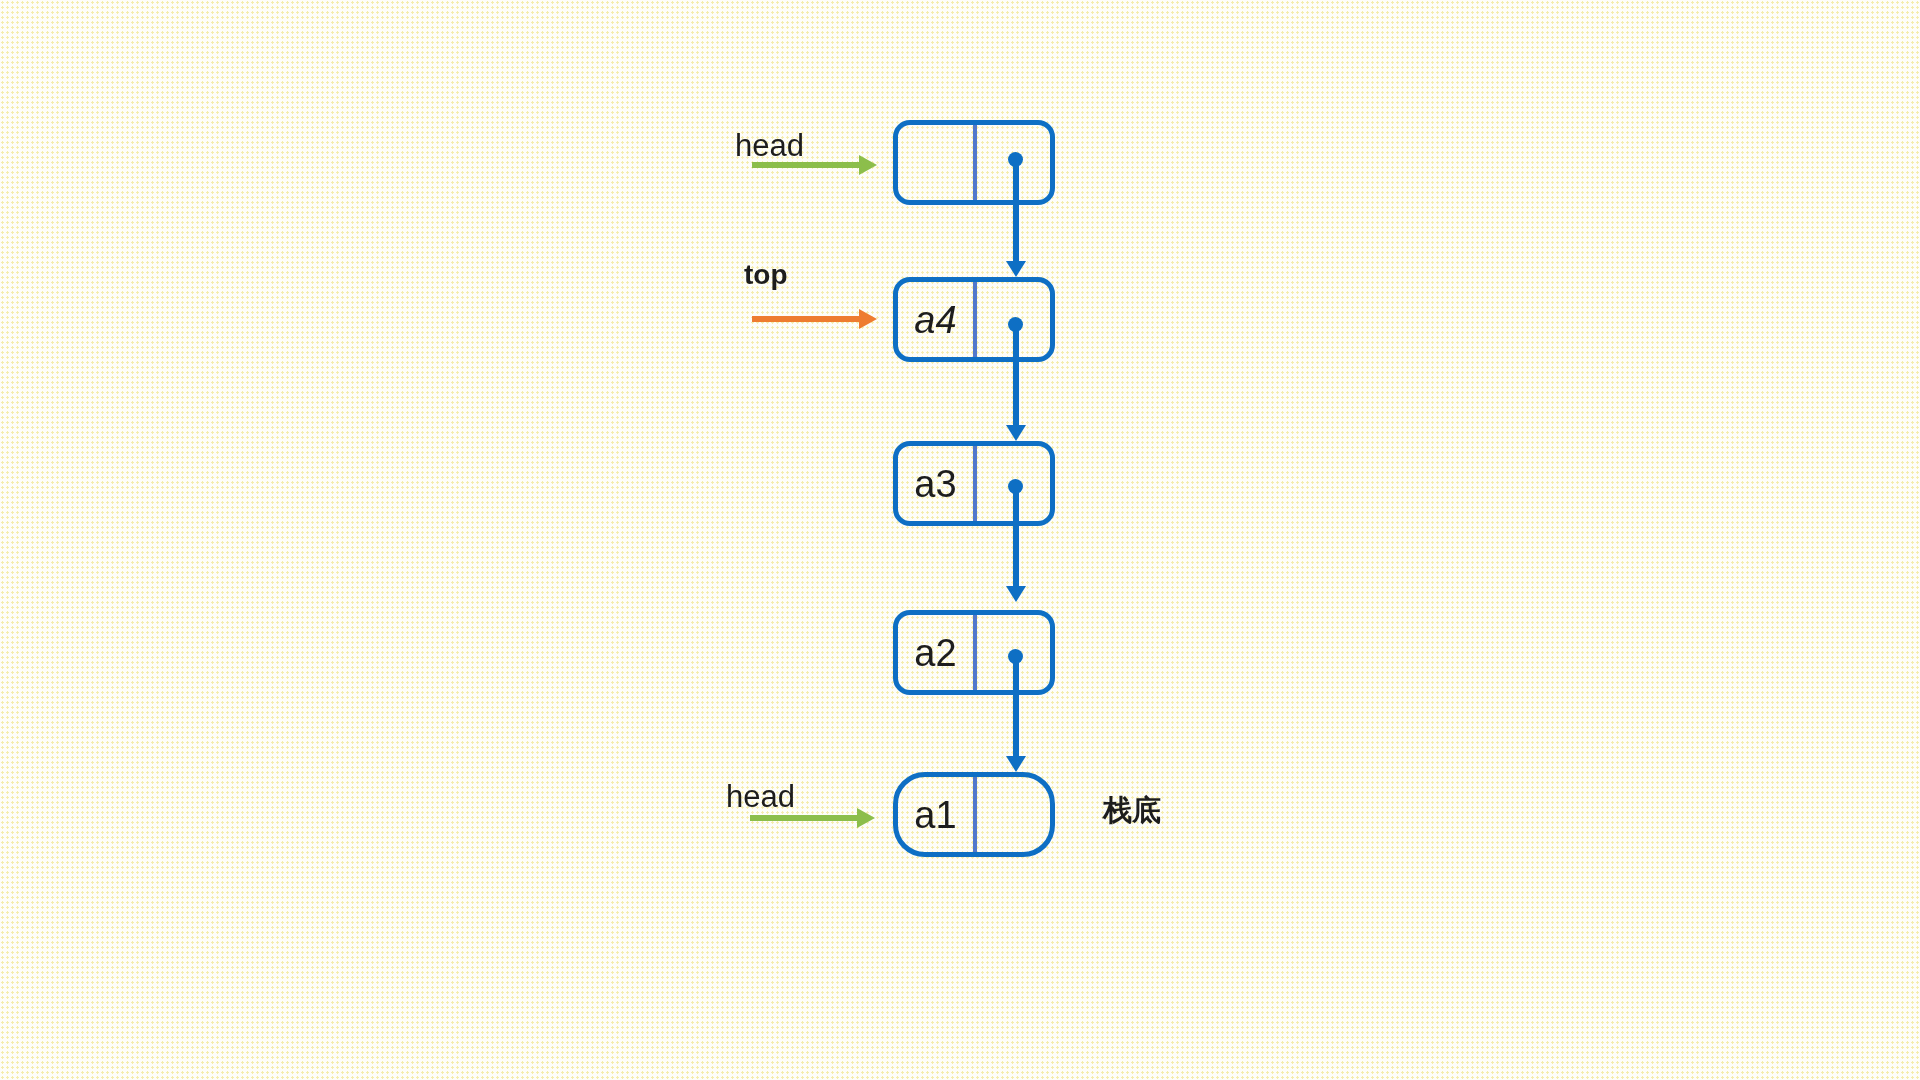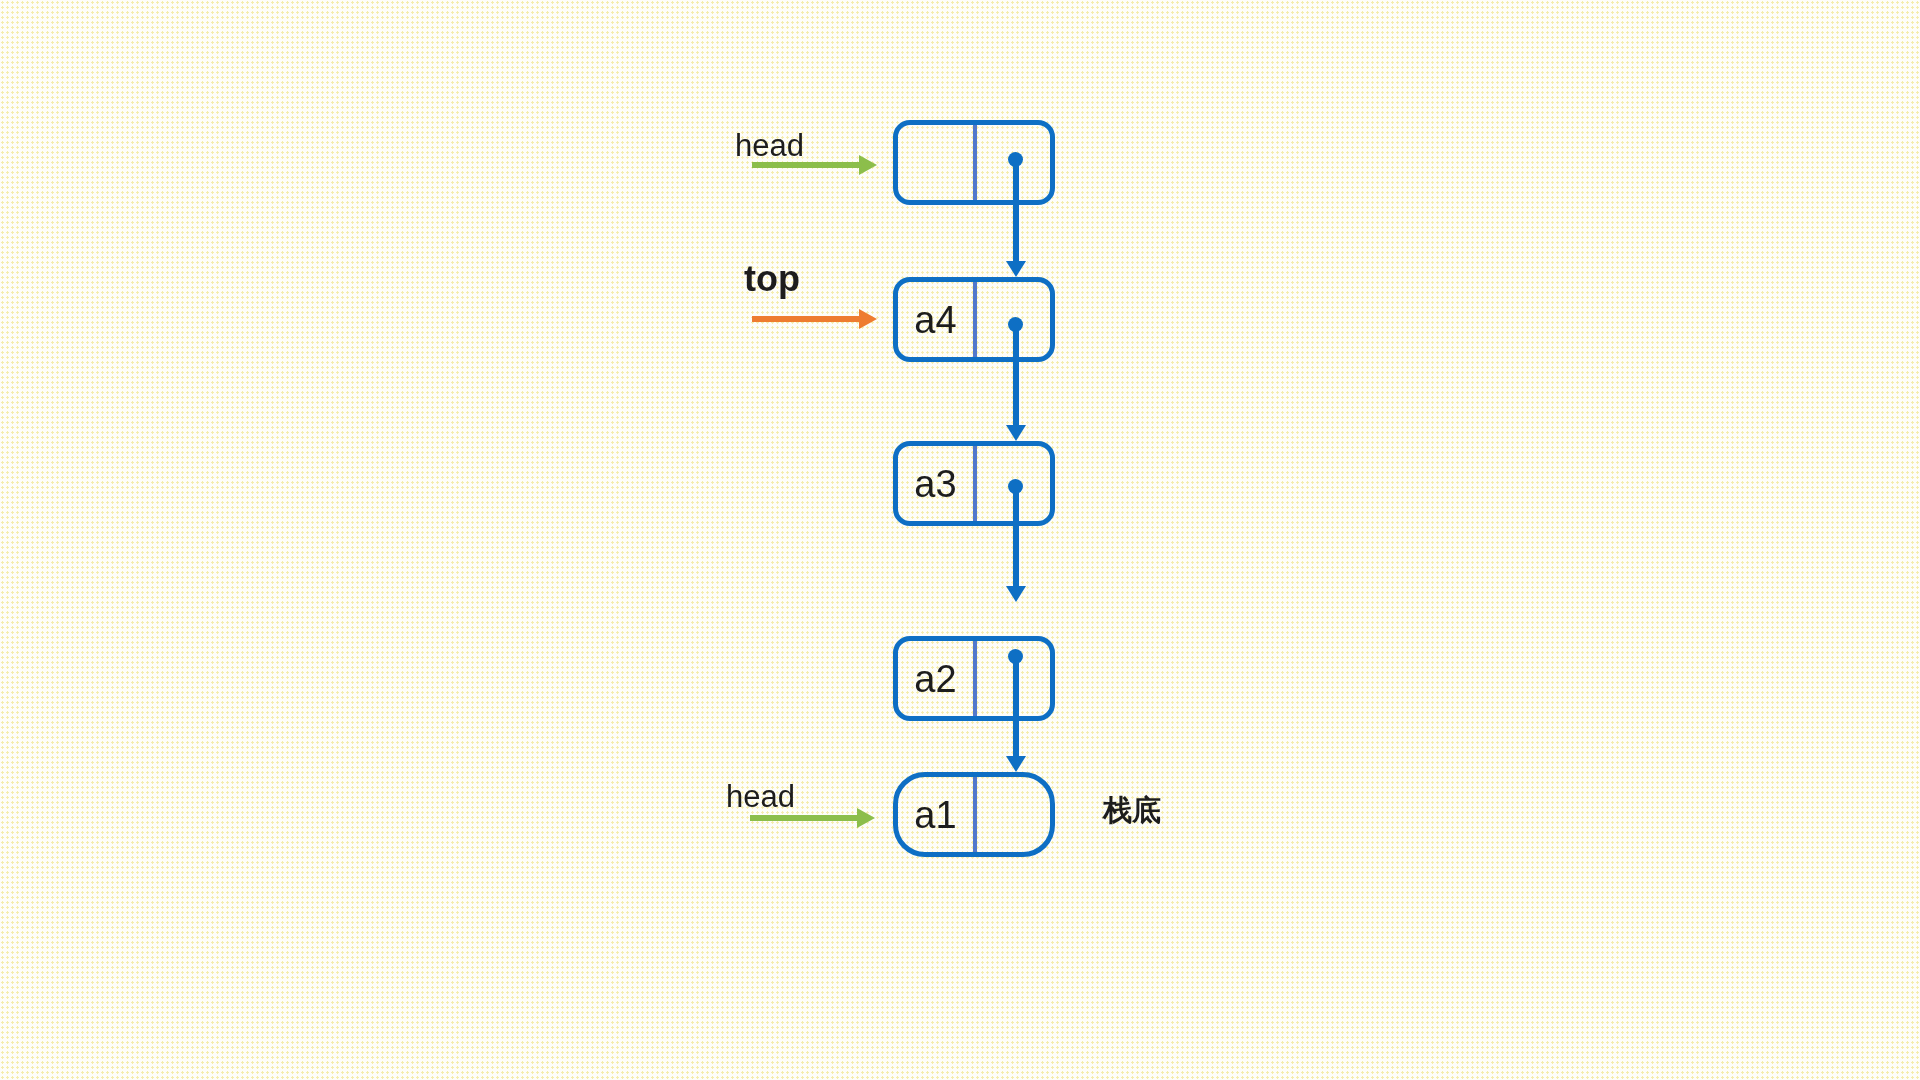--- a/index.html
+++ b/index.html
@@ -57,21 +57,21 @@
     border-top:10px solid transparent;border-bottom:10px solid transparent;
     border-left:18px solid transparent;
   }
   .green .hshaft{background:var(--green-arrow);}
   .green .htip{border-left-color:var(--green-arrow);}
   .orange .hshaft{background:var(--orange-arrow);}
   .orange .htip{border-left-color:var(--orange-arrow);}
   
   .lbl{position:absolute;color:var(--text);line-height:1;white-space:nowrap;}
   .lbl-head{left:735px;top:130px;font-size:31px;}
-  .lbl-top{left:744px;top:261px;font-size:36px;font-weight:bold;}
+  .lbl-top{left:744px;top:261px;font-size:28px;font-weight:bold;}
   .lbl-rear{left:726px;top:781px;font-size:31px;}
   .lbl-bottom{left:1103px;top:796px;font-size:29px;font-weight:bold;}
 </style>
 </head>
 <body>
 
 <div class="canvas">
 
   <div class="lbl lbl-head">head</div>
   <div class="lbl lbl-top">top</div>
@@ -90,29 +90,29 @@
 
   <div class="green">
     <div class="hshaft" style="left:750px;top:815px;"></div>
     <div class="htip" style="left:857px;top:808px;"></div>
   </div>
 
   <div class="node" style="top:120px;">
     <div class="divider"></div>
     <div class="value"></div>
   </div>
-  <div class="node" style="top:277px;">
+  <div class="node" style="top:277px;font-style:italic;">
     <div class="divider"></div>
     <div class="value">a4</div>
   </div>
   <div class="node" style="top:441px;">
     <div class="divider"></div>
     <div class="value">a3</div>
   </div>
-  <div class="node" style="top:636px;padding-left:36px;">
+  <div class="node" style="top:610px;padding-left:36px;">
     <div class="divider"></div>
     <div class="value">a2</div>
   </div>
   <div class="node" style="top:772px;border-radius:32px;">
     <div class="divider"></div>
     <div class="value">a1</div>
   </div>
 
   <div class="dot" style="left:1008px;top:152px;"></div>
   <div class="dot" style="left:1008px;top:317px;"></div>

